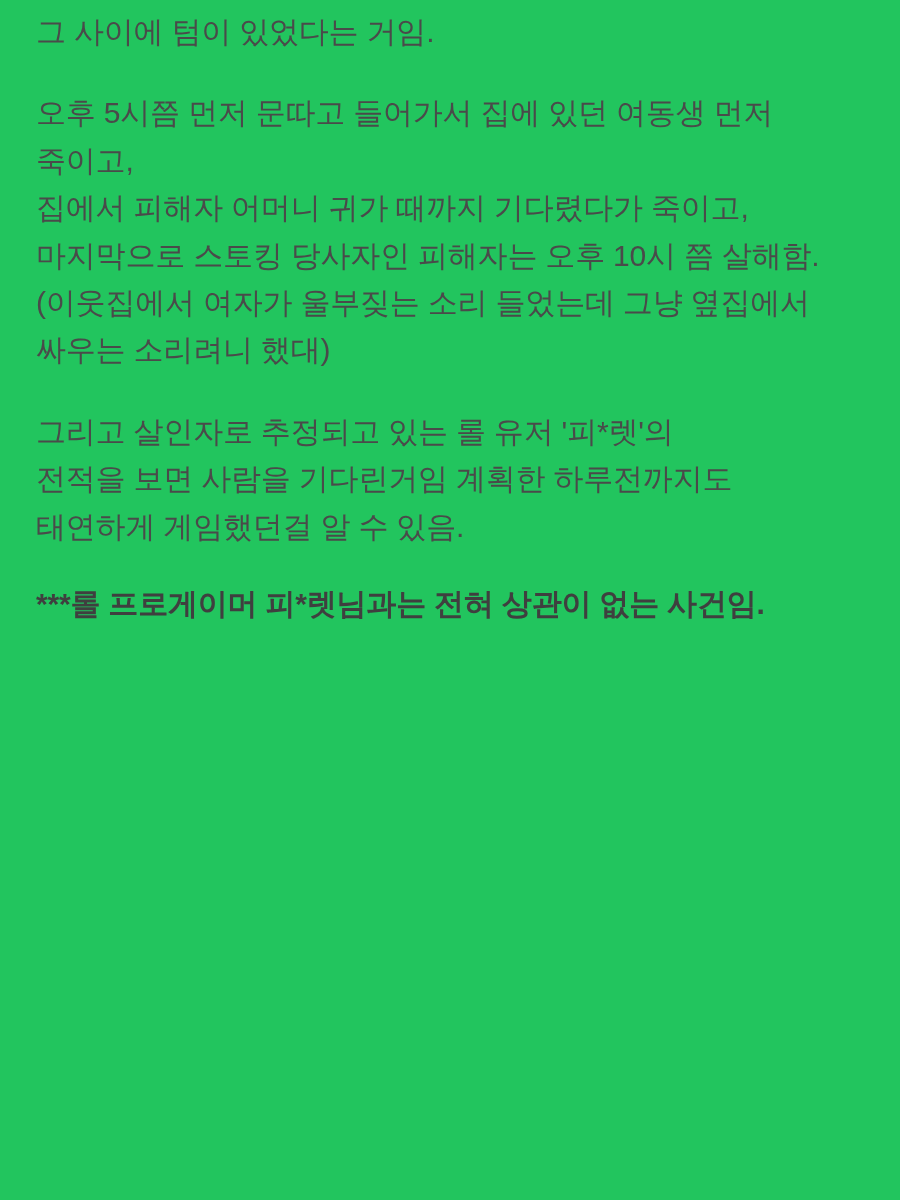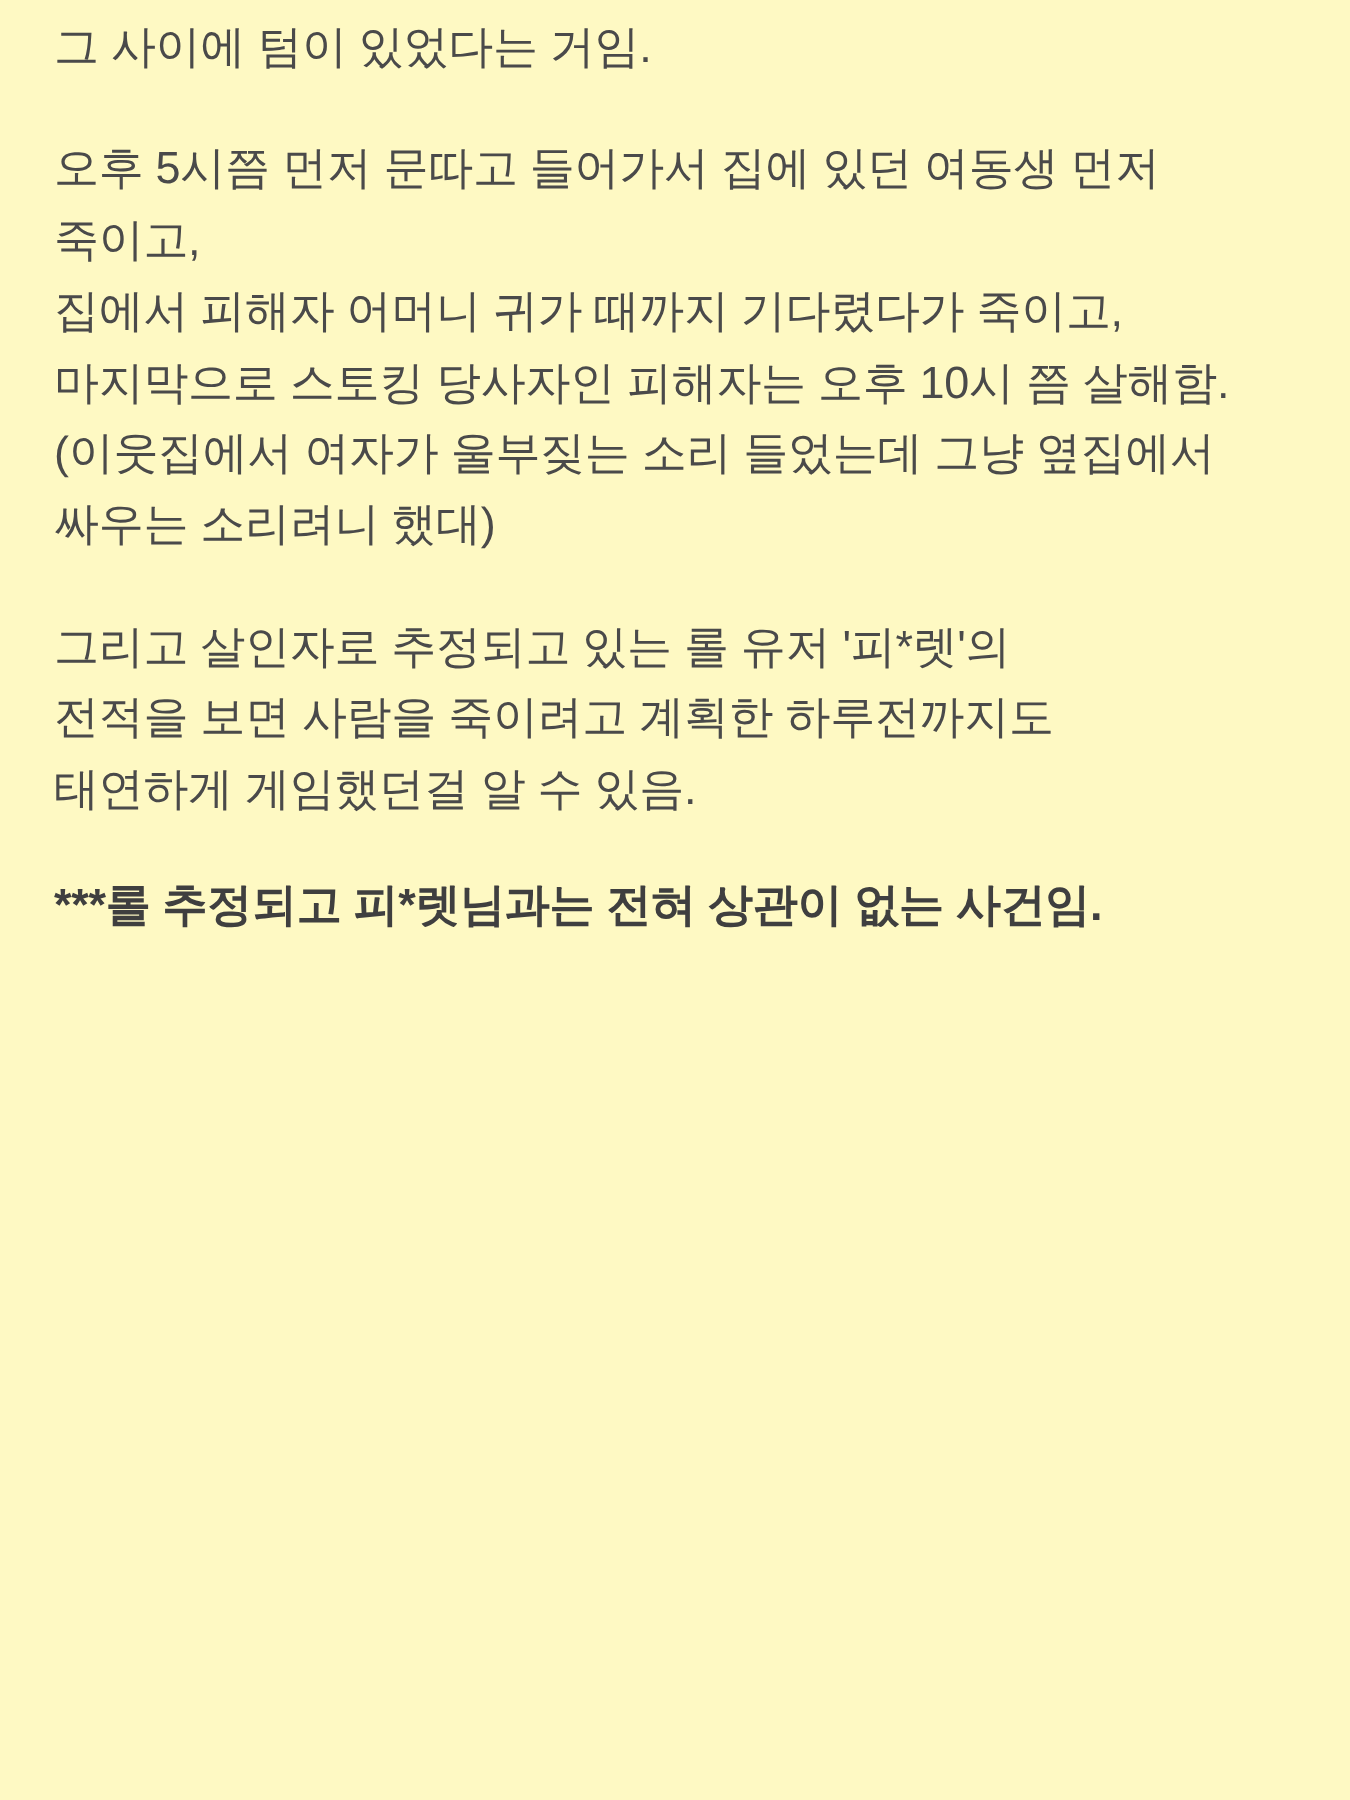--- a/index.html
+++ b/index.html
@@ -10,21 +10,21 @@
   body {
     width: 900px;
     min-height: 1200px;
     font-family: "Liberation Sans", "DejaVu Sans", sans-serif;
   }
   .page {
     width: 900px;
     min-height: 1200px;
     box-sizing: border-box;
     padding: 8px 36px 24px 36px;
-    background: #fef9c3;
+    background: #22c55e;
   }
   .para {
     color: #4a4a4a;
     font-size: 30px;
     line-height: 1.58;
     letter-spacing: -0.2px;
     margin: 0 0 34px 0;
     white-space: pre-wrap;
     word-break: keep-all;
   }
@@ -44,18 +44,18 @@
 
   <p class="para">그 사이에 텀이 있었다는 거임.</p>
 
   <p class="para">오후 5시쯤 먼저 문따고 들어가서 집에 있던 여동생 먼저 죽이고,
 집에서 피해자 어머니 귀가 때까지 기다렸다가 죽이고,
 마지막으로 스토킹 당사자인 피해자는 오후 10시 쯤 살해함.
 (이웃집에서 여자가 울부짖는 소리 들었는데 그냥 옆집에서 싸우는 소리려니 했대)</p>
 
 
   <p class="para tight">그리고 살인자로 추정되고 있는 롤 유저 '피*렛'의
-전적을 보면 사람을 죽이려고 계획한 하루전까지도
+전적을 보면 사람을 기다린거임 계획한 하루전까지도
 태연하게 게임했던걸 알 수 있음.</p>
 
-  <p class="para bold">***롤 추정되고 피*렛님과는 전혀 상관이 없는 사건임.</p>
+  <p class="para bold">***롤 프로게이머 피*렛님과는 전혀 상관이 없는 사건임.</p>
 
 </div>
 
 </body></html>

